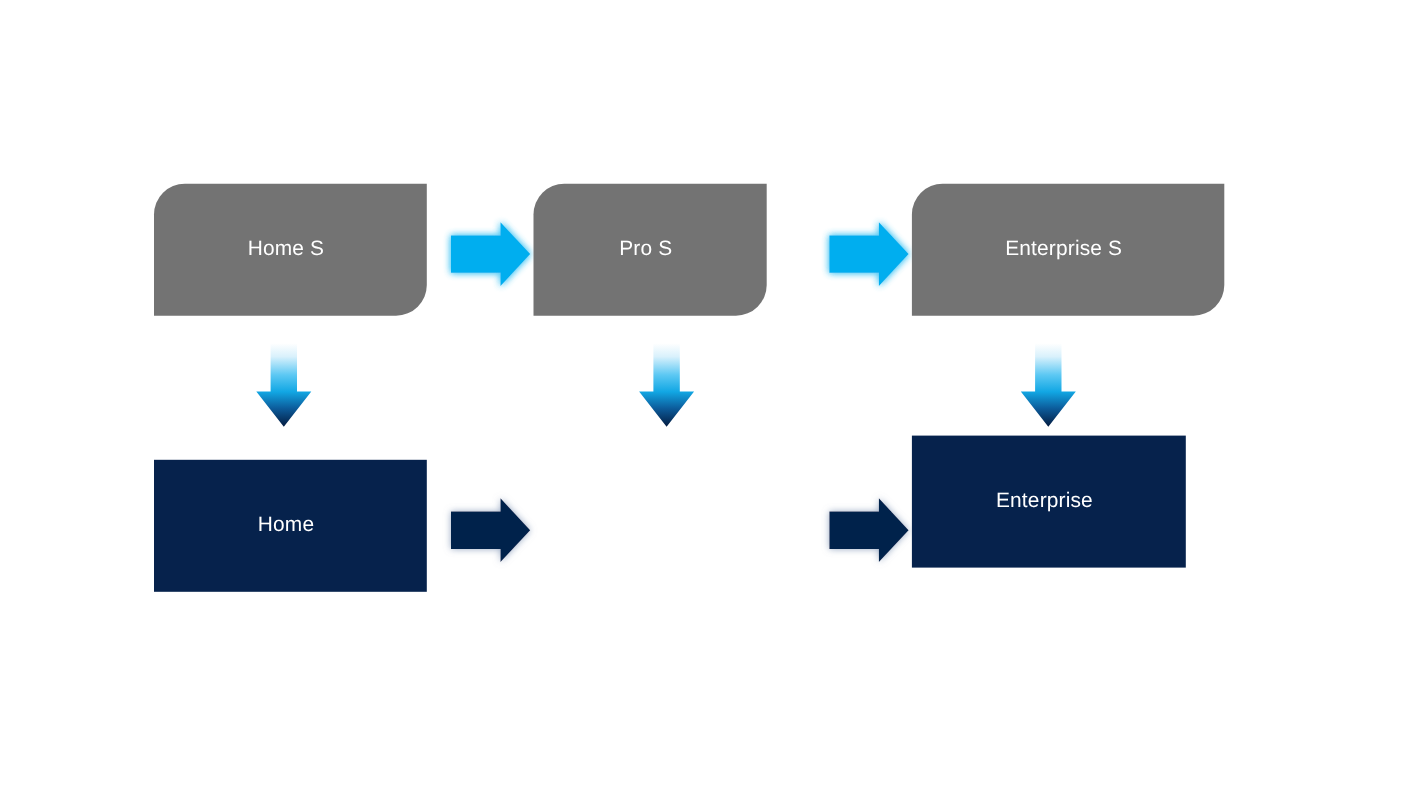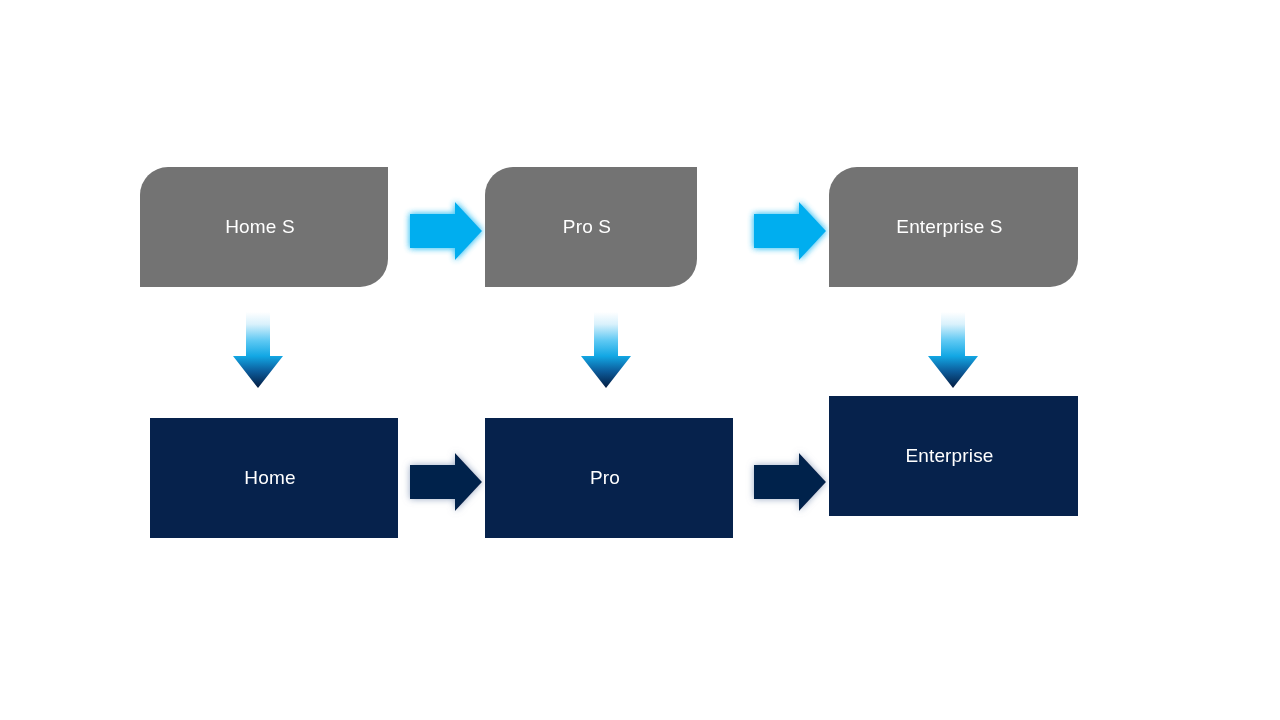--- a/index.html
+++ b/index.html
@@ -135,29 +135,26 @@
   </svg>
 
   <div class="node node-top" style="left:140px; top:167px; width:248px; height:120px;">
     <span class="node-label">Home S</span>
   </div>
 
   <div class="node node-top" style="left:485px; top:167px; width:212px; height:120px;">
     <span class="node-label">Pro S</span>
   </div>
 
-  <div class="node node-top" style="left:829px; top:167px; width:249px; height:120px;">
+  <div class="node node-top" style="left:829px; top:167px; width:284px; height:120px;">
     <span class="node-label">Enterprise S</span>
   </div>
 
-  <div class="node node-bottom" style="left:150px; top:418px; width:248px; height:120px;">
+  <div class="node node-bottom" style="left:140px; top:418px; width:248px; height:120px;">
     <span class="node-label">Home</span>
   </div>
 
-  <div class="node node-bottom" style="left:485px; top:418px; width:248px; height:120px;">
-    <span class="node-label">Pro</span>
-  </div>
 
   <div class="node node-bottom" style="left:829px; top:396px; width:249px; height:120px;">
     <span class="node-label">Enterprise</span>
   </div>
 
 </div>
 
 </body></html>

